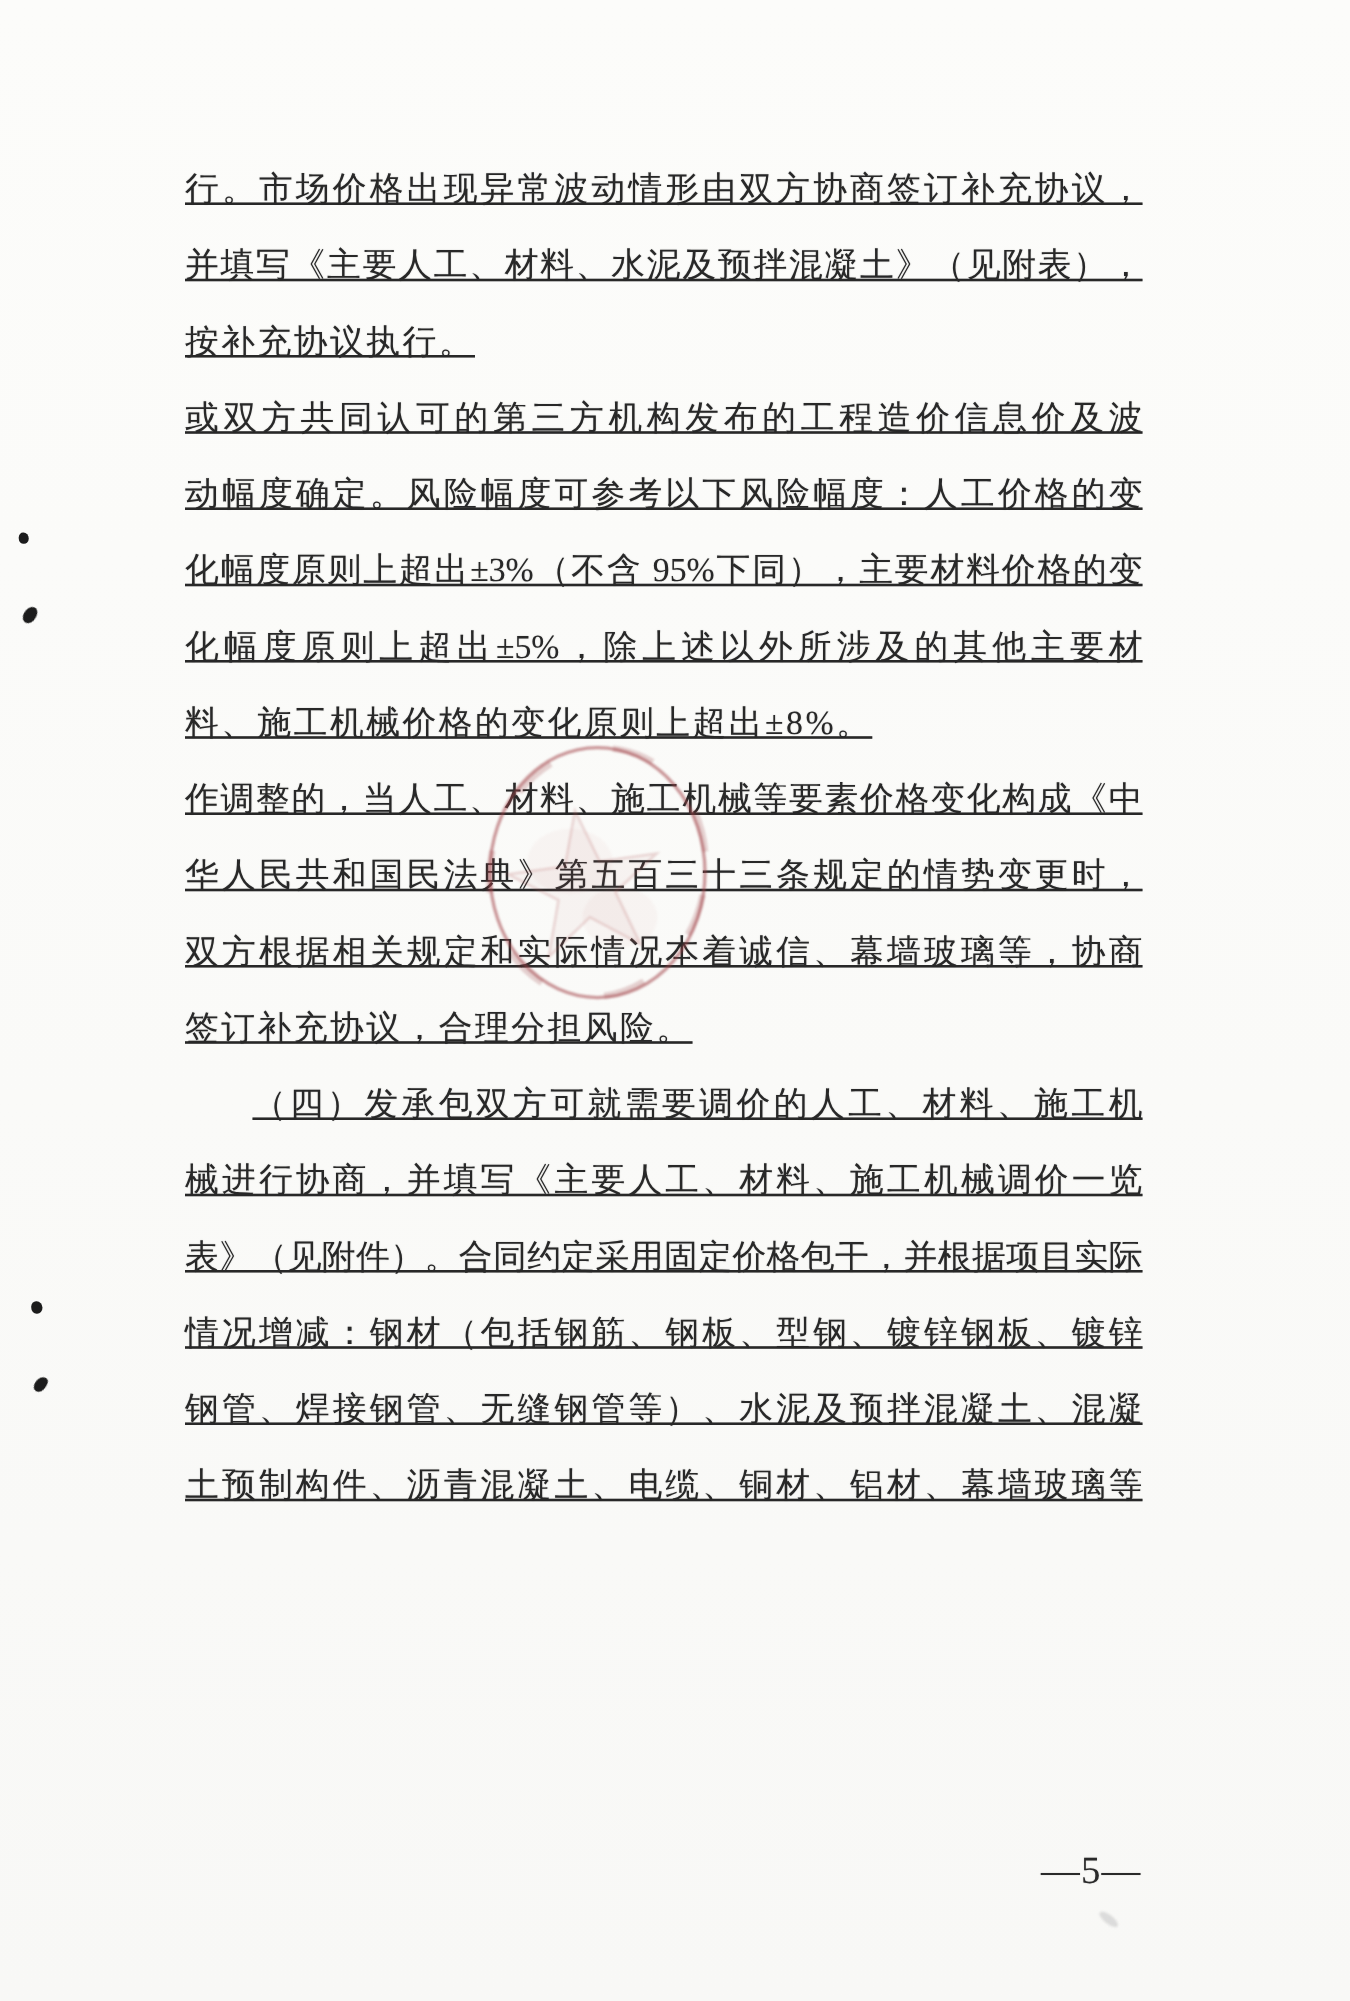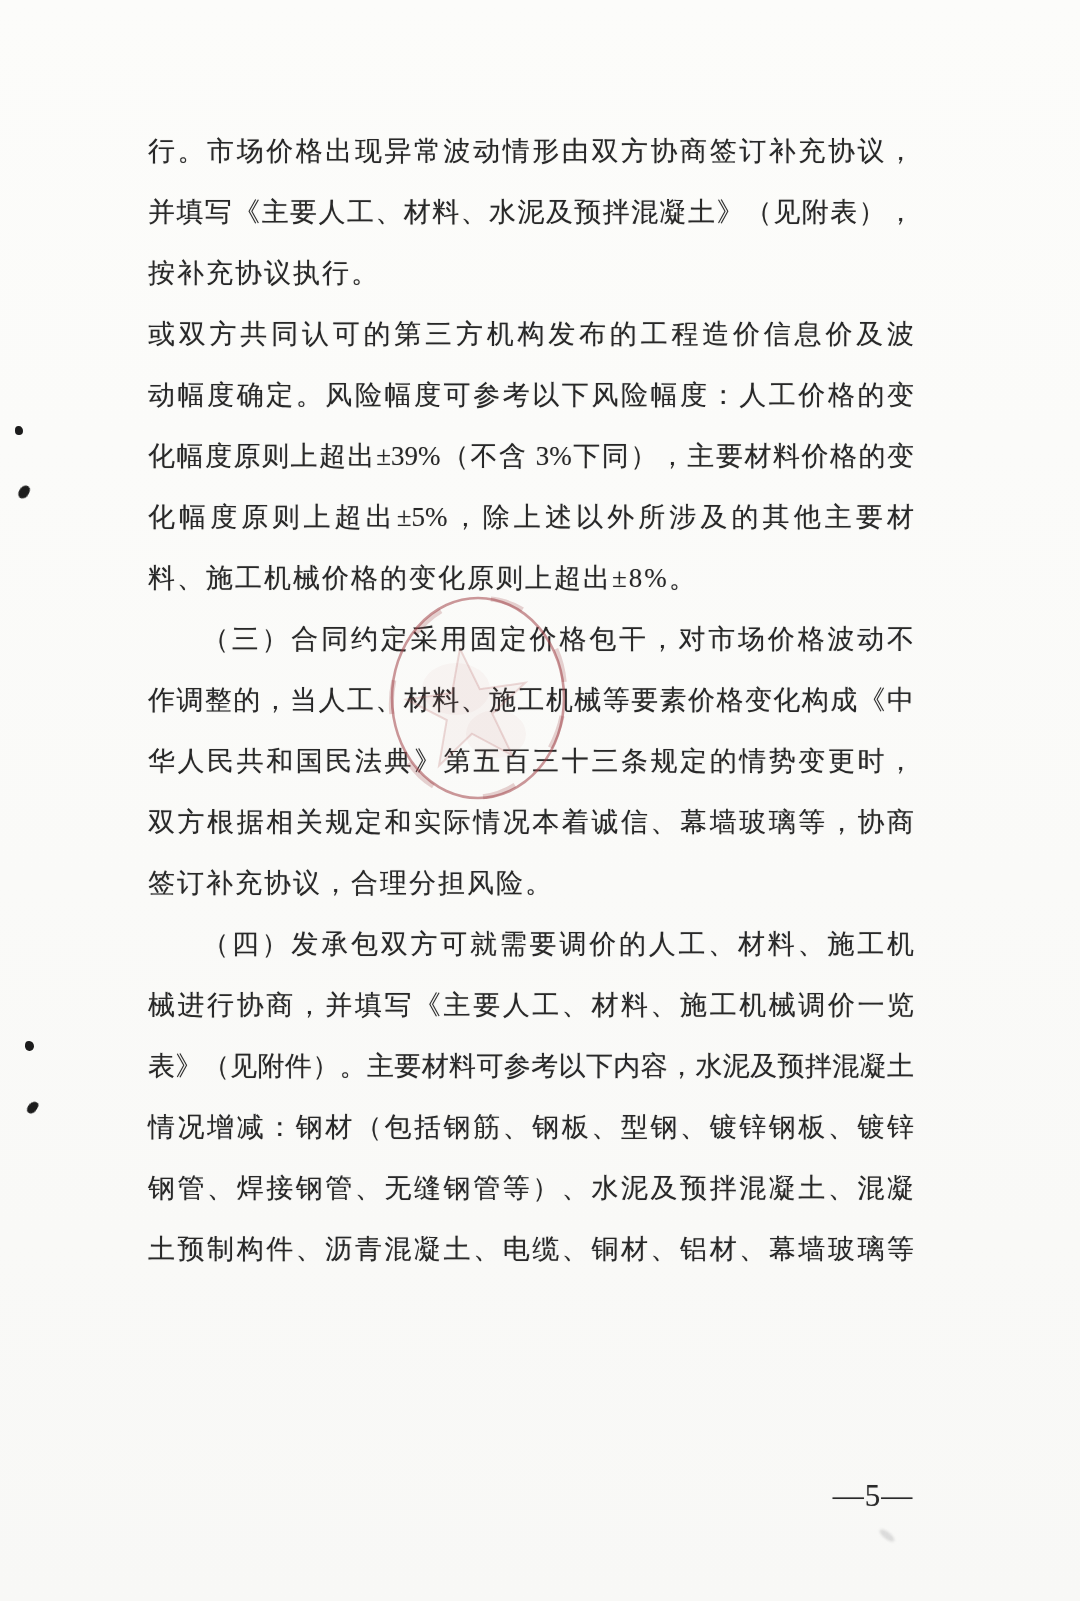--- a/index.html
+++ b/index.html
@@ -26,20 +26,21 @@
     color: #282828;
     text-shadow: 0 0 1px rgba(45,45,45,0.35);
   }
   .line {
     height: 61px;
     line-height: 61px;
     font-size: 27px;
     letter-spacing: 2px;
     white-space: normal;
     overflow: visible;
+    text-decoration: underline;
   }
   .line.j {
     letter-spacing: 0;
     text-align: justify;
     text-align-last: justify;
   }
   .line.ind {
     text-indent: 54px;
   }
   .pagenum {
@@ -90,31 +91,30 @@
 <body>
 
 <div class="page">
 
   <div class="textcol">
     <div class="line j">行。市场价格出现异常波动情形由双方协商签订补充协议，</div>
     <div class="line j">并填写《主要人工、材料、水泥及预拌混凝土》（见附表），</div>
     <div class="line">按补充协议执行。</div>
     <div class="line j">或双方共同认可的第三方机构发布的工程造价信息价及波</div>
     <div class="line j">动幅度确定。风险幅度可参考以下风险幅度：人工价格的变</div>
-    <div class="line j">化幅度原则上超出±39%（不含 3%下同），主要材料价格的变</div>
+    <div class="line j">化幅度原则上超出±3%（不含 95%下同），主要材料价格的变</div>
     <div class="line j">化幅度原则上超出±5%，除上述以外所涉及的其他主要材</div>
     <div class="line">料、施工机械价格的变化原则上超出±8%。</div>
-    <div class="line j ind">（三）合同约定采用固定价格包干，对市场价格波动不</div>
     <div class="line j">作调整的，当人工、材料、施工机械等要素价格变化构成《中</div>
     <div class="line j">华人民共和国民法典》第五百三十三条规定的情势变更时，</div>
     <div class="line j">双方根据相关规定和实际情况本着诚信、幕墙玻璃等，协商</div>
     <div class="line">签订补充协议，合理分担风险。</div>
     <div class="line j ind">（四）发承包双方可就需要调价的人工、材料、施工机</div>
     <div class="line j">械进行协商，并填写《主要人工、材料、施工机械调价一览</div>
-    <div class="line j">表》（见附件）。主要材料可参考以下内容，水泥及预拌混凝土</div>
+    <div class="line j">表》（见附件）。合同约定采用固定价格包干，并根据项目实际</div>
     <div class="line j">情况增减：钢材（包括钢筋、钢板、型钢、镀锌钢板、镀锌</div>
     <div class="line j">钢管、焊接钢管、无缝钢管等）、水泥及预拌混凝土、混凝</div>
     <div class="line j">土预制构件、沥青混凝土、电缆、铜材、铝材、幕墙玻璃等</div>
   </div>
 
   <div class="stamp">
     <svg width="184" height="210" viewBox="0 0 184 210">
       <ellipse cx="92" cy="104" rx="86" ry="100" fill="none" stroke="rgba(163,68,72,0.55)" stroke-width="2.6"></ellipse>
       <ellipse cx="92" cy="104" rx="86" ry="100" fill="none" stroke="rgba(150,55,58,0.22)" stroke-width="5" stroke-dasharray="34 52" transform="rotate(12 92 104)"></ellipse>
       <g transform="rotate(-8 82 112)">

